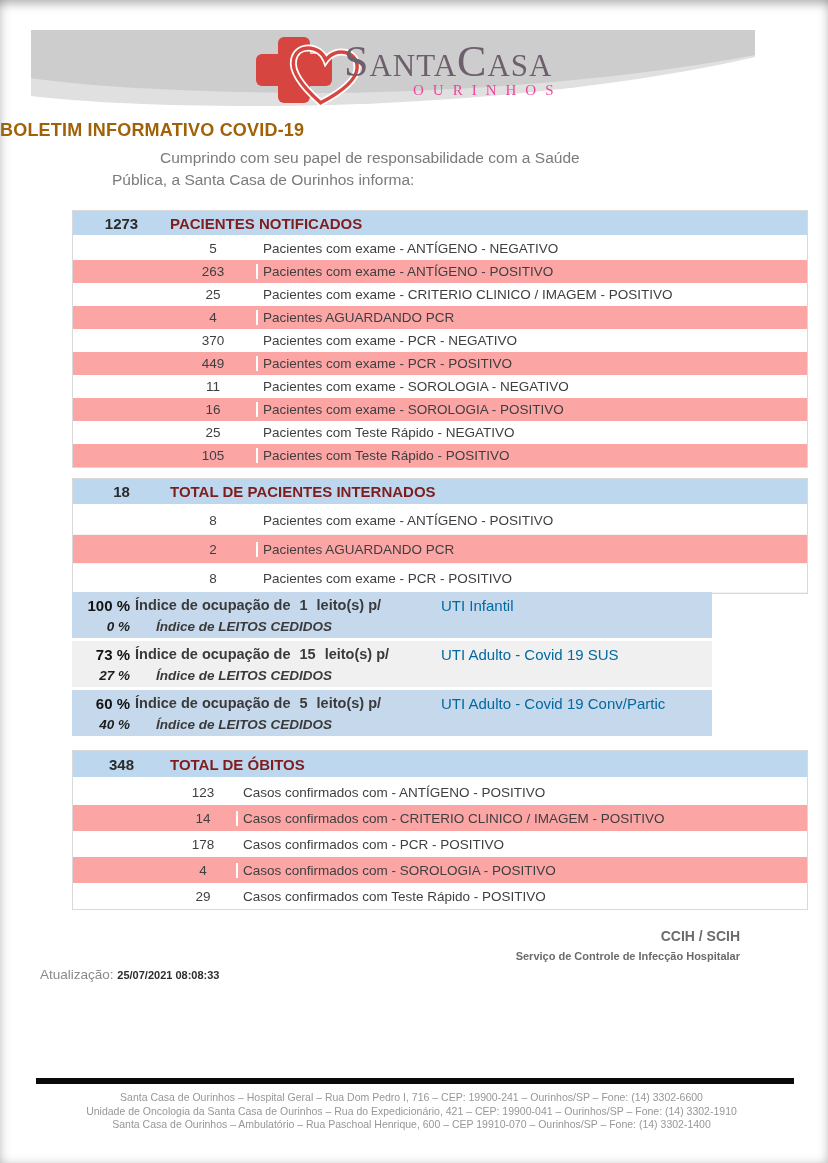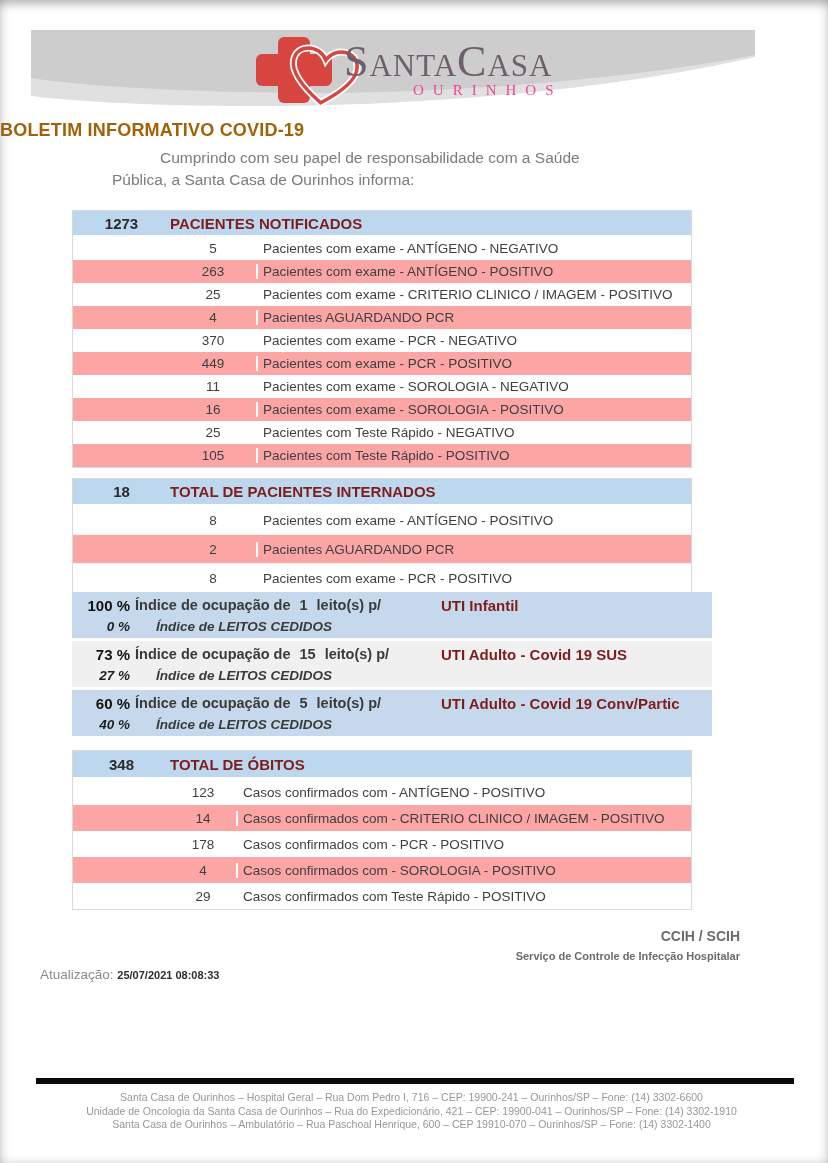--- a/index.html
+++ b/index.html
@@ -29,21 +29,21 @@
   
   .doc-title{
     position:absolute;left:0;top:120px;width:812px;text-align:left;
     font-size:18px;font-weight:bold;color:#a16207;letter-spacing:.2px;
   }
   .intro{
     position:absolute;left:112px;top:147px;width:566px;
     font-size:15.5px;line-height:22px;color:#7b7b7b;text-indent:48px;
   }
   
-  .tbl{position:absolute;left:72px;width:620px;border:1px solid #d9d9d9;box-sizing:border-box;background:#fff;}
+  .tbl{position:absolute;left:72px;width:736px;border:1px solid #d9d9d9;box-sizing:border-box;background:#fff;}
   .tbl-head{display:grid;grid-template-columns:97px 1fr;align-items:center;background:#bdd7ee;border-bottom:2px solid #fff;}
   .tbl-head .num{text-align:center;font-weight:600;font-size:15px;color:#2b2b2b;}
   .tbl-head .ttl{font-weight:600;font-size:15px;color:#7f1d1d;}
   .trow{display:grid;align-items:center;}
   .t1 .trow,.t2 .trow{grid-template-columns:97px 86px 1fr;}
   .t3 .trow{grid-template-columns:97px 66px 1fr;}
   .trow .val{grid-column:2;text-align:center;font-size:13.5px;color:#3f3f3f;}
   .trow .lbl{grid-column:3;border-left:2px solid #fff;padding-left:5px;font-size:13.5px;color:#3f3f3f;}
   .trow.alt{background:#fca5a5;}
   .t1 .tbl-head{height:24px;} .t1 .trow{height:23px;}
@@ -52,21 +52,21 @@
   
   .occ{position:absolute;left:72px;width:640px;}
   .occ-row{height:46px;margin-bottom:3px;padding:2px 0 0 8px;box-sizing:border-box;}
   .occ-row.blue{background:#c6d9ec;}
   .occ-row.gray{background:#f0f0f0;}
   .occ-l1{position:relative;height:22px;display:flex;align-items:center;}
   .occ-l1 .pct{width:50px;text-align:right;font-size:15px;font-weight:bold;color:#121212;}
   .occ-l1 .pref{margin-left:5px;font-size:14.5px;font-weight:bold;color:#3a3a3a;}
   .occ-l1 .beds{margin:0 9px;font-size:14.5px;font-weight:bold;color:#3a3a3a;}
   .occ-l1 .suf{font-size:14.5px;font-weight:bold;color:#3a3a3a;}
-  .occ-l1 .unit{position:absolute;left:361px;font-size:15px;font-weight:bold;color:#7f1d1d;white-space:nowrap;}
+  .occ-l1 .unit{position:absolute;left:361px;font-size:15px;font-weight:normal;color:#0369a1;white-space:nowrap;}
   .occ-l2{height:21px;display:flex;align-items:center;font-style:italic;}
   .occ-l2 .pct{width:50px;text-align:right;font-size:13.5px;font-weight:bold;color:#1d1d1d;}
   .occ-l2 .clbl{margin-left:26px;font-size:13.5px;font-weight:bold;color:#3a3a3a;}
   
   .sig{position:absolute;right:88px;top:928px;text-align:right;color:#6b6b6b;font-weight:bold;}
   .sig .s1{font-size:14px;margin-bottom:6px;}
   .sig .s2{font-size:11px;}
   .upd{position:absolute;left:40px;top:967px;font-size:13.5px;}
   .upd .ulabel{color:#8a8a8a;}
   .upd .uval{color:#2e2e2e;font-weight:600;font-size:11px;}

